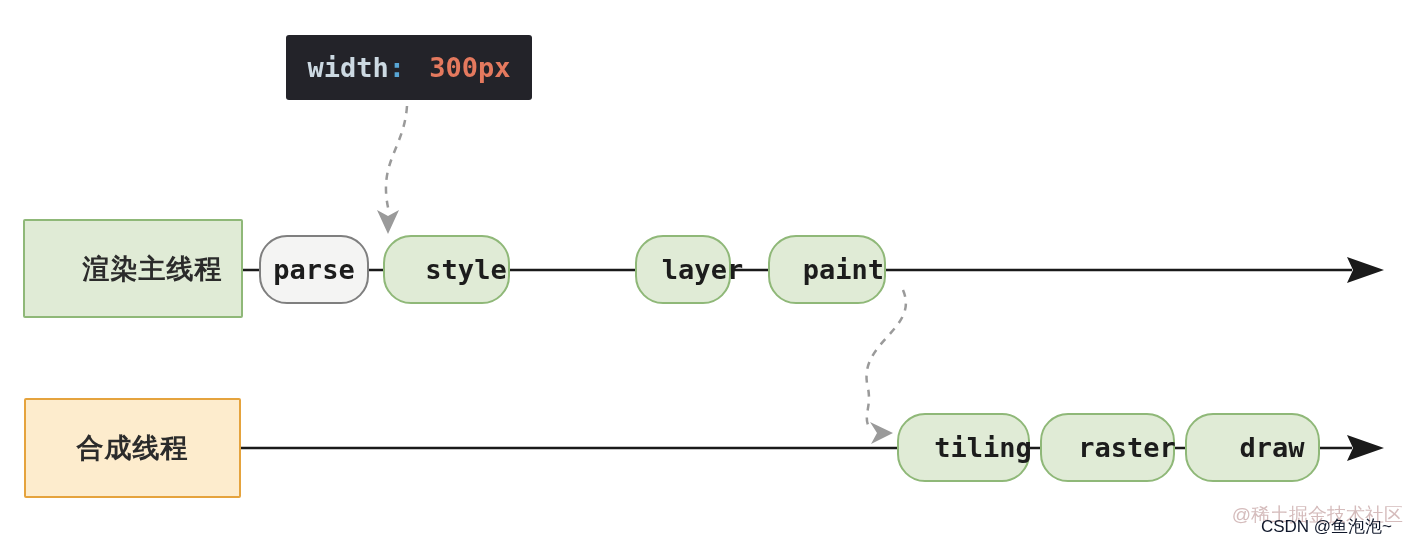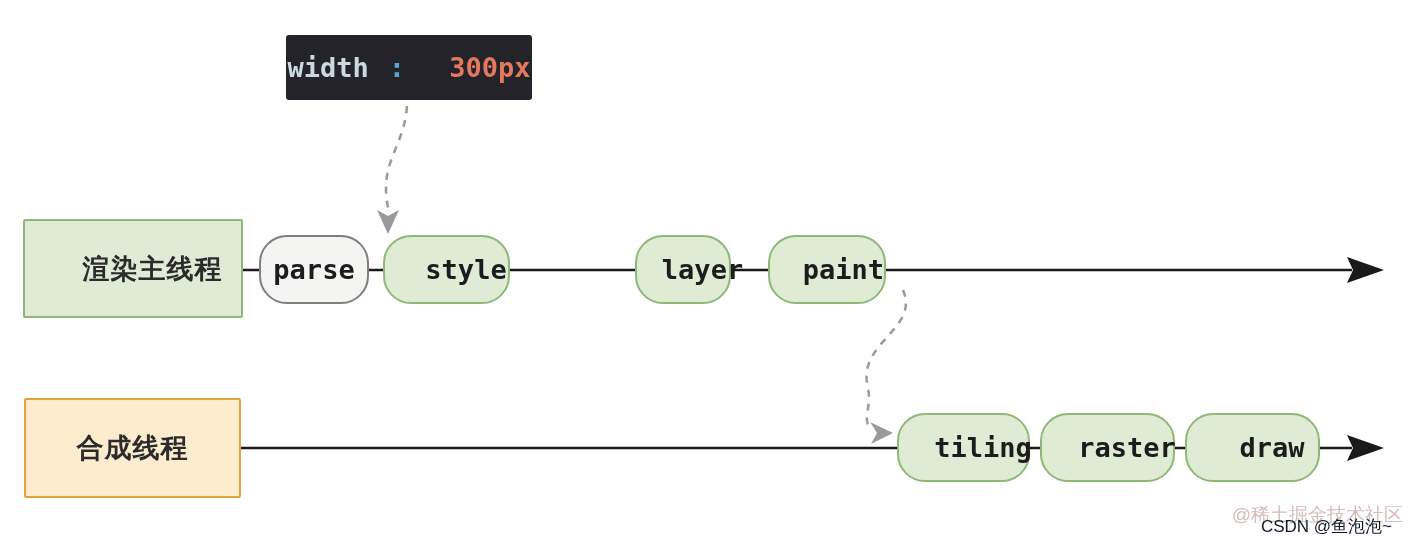--- a/index.html
+++ b/index.html
@@ -47,21 +47,20 @@
   .st-draw  {left:1185px;top:413px;width:135px;height:69px;}
 
   .code-box{
     position:absolute;left:286px;top:35px;width:246px;height:65px;
     z-index:1;
     background:#232329;border-radius:3px;
     display:flex;align-items:center;justify-content:center;
     font-family:"DejaVu Sans Mono","Liberation Mono",monospace;
     font-size:27px;font-weight:600;
     white-space:pre;
-    gap:20px;
   }
   .code-prop{color:#ccd9e2;}
   .code-sep{color:#58a6d6;}
   .code-val{color:#e4795e;margin-left:24px;}
 
   .watermark{
     position:absolute;right:6px;bottom:6px;z-index:2;
     text-align:right;line-height:16px;
   }
   .wm-line1{font-size:19px;color:#d5bcbc;display:block;}

